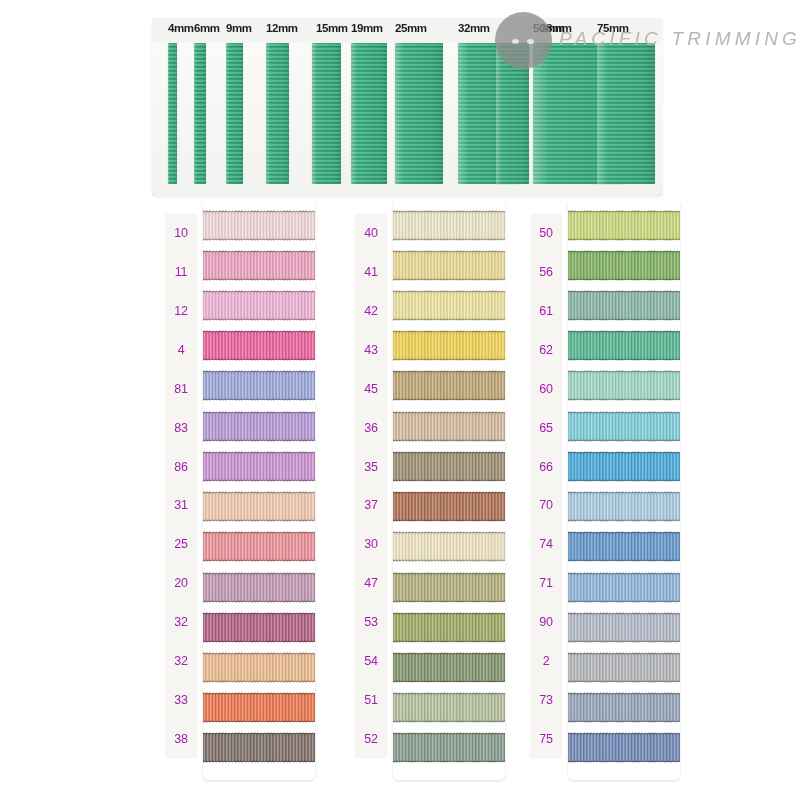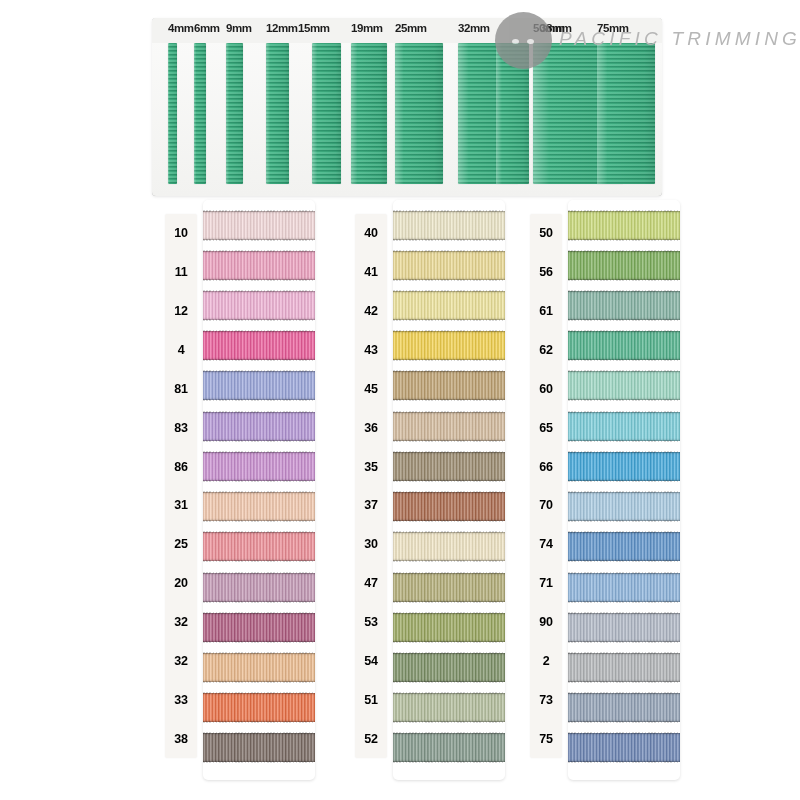--- a/index.html
+++ b/index.html
@@ -142,22 +142,22 @@
     display: flex;
     flex-direction: column;
     z-index: 3;
   }
   .num-cell {
     flex: 1 1 0;
     display: flex;
     align-items: center;
     justify-content: center;
     font-size: 12.5px;
-    font-weight: bold;
-    color: #000000;
+    font-weight: normal;
+    color: #a21caf;
     letter-spacing: -0.3px;
     font-family: "Liberation Sans", sans-serif;
   }
   .swatch-card {
     position: absolute;
     left: 38px;
     top: 0;
     width: 112px;
     height: 580px;
     background: #ffffff;
@@ -228,21 +228,21 @@
       <div class="ribbon-strip" style="left: 306px; width: 60px;"></div>
       <div class="ribbon-strip" style="left: 344px; width: 33px;"></div>
       <div class="ribbon-strip" style="left: 381px; width: 90px;"></div>
       <div class="ribbon-strip" style="left: 445px; width: 58px;"></div>
     </div>
   <div id="width-labels">
       <div class="wlabel" style="left: 16px;">4mm</div>
       <div class="wlabel" style="left: 42px;">6mm</div>
       <div class="wlabel" style="left: 74px;">9mm</div>
       <div class="wlabel" style="left: 114px;">12mm</div>
-      <div class="wlabel" style="left: 146px;">15mm</div>
+      <div class="wlabel" style="left: 164px;">15mm</div>
       <div class="wlabel" style="left: 199px;">19mm</div>
       <div class="wlabel" style="left: 243px;">25mm</div>
       <div class="wlabel" style="left: 306px; text-align: right;">32mm</div>
       <div class="wlabel" style="left: 344px; margin-left: 44px;">38mm</div>
       <div class="wlabel" style="left: 381px;">50mm</div>
       <div class="wlabel" style="left: 445px;">75mm</div>
     </div>
 </div>
 
 <div id="watermark">

